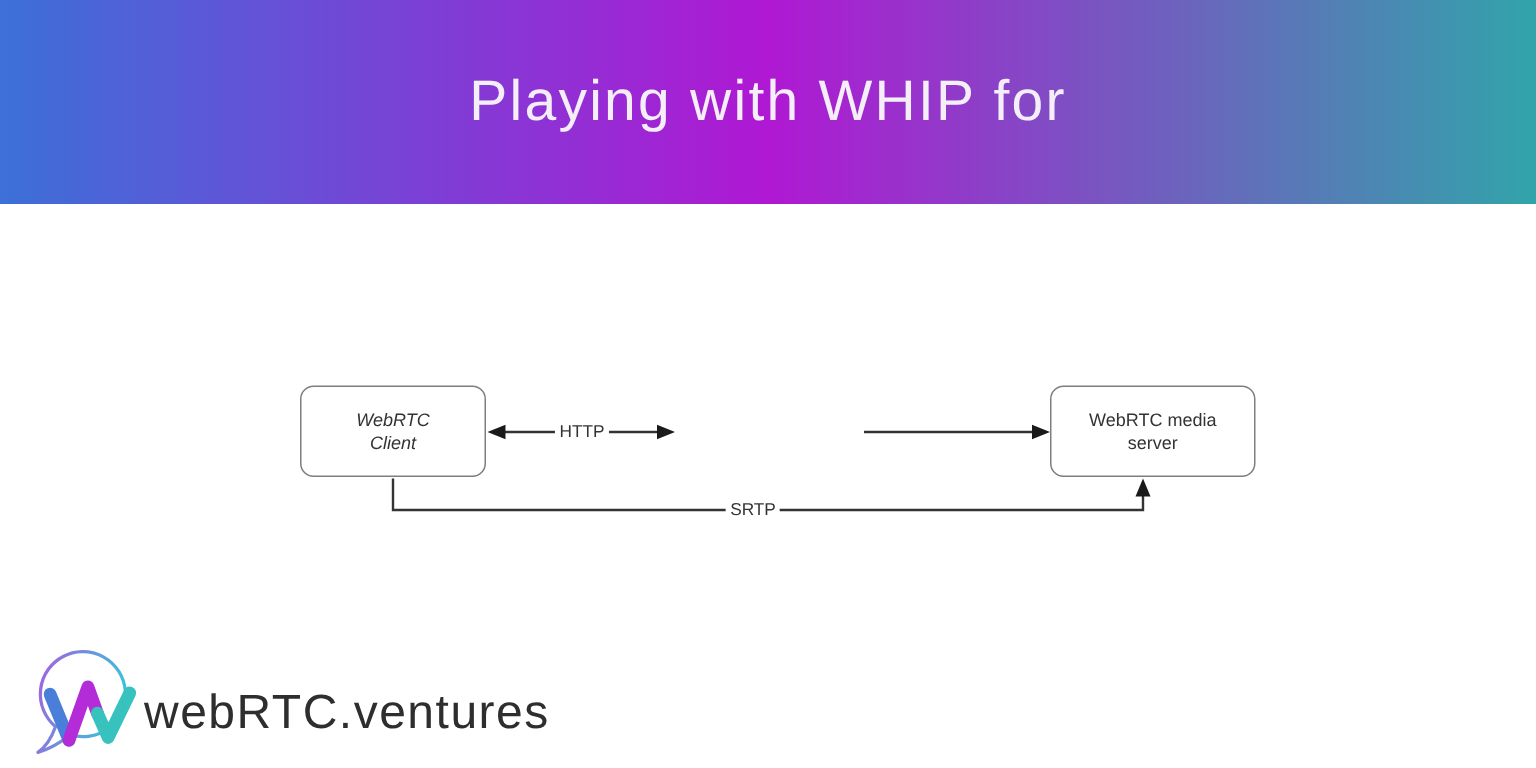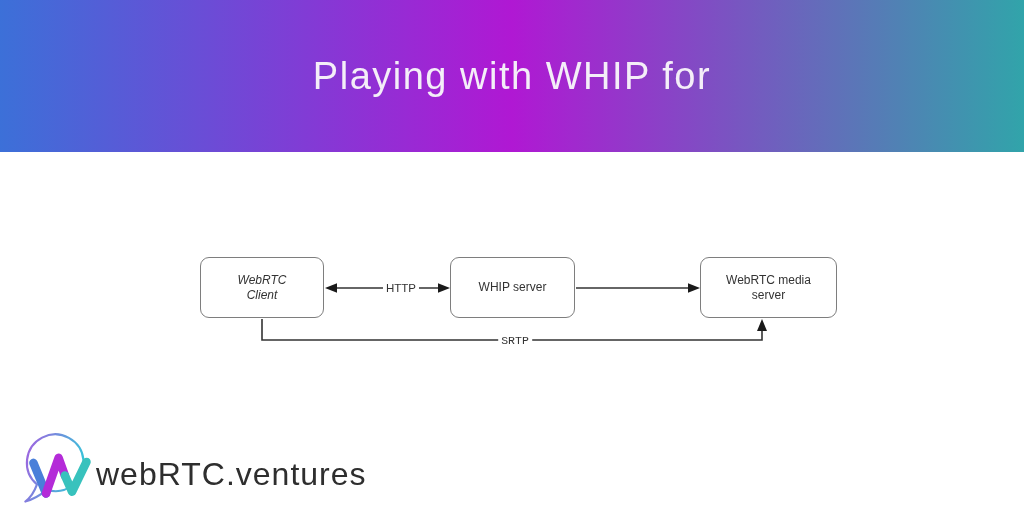--- a/index.html
+++ b/index.html
@@ -10,21 +10,21 @@
     background: #ffffff;
     overflow: hidden;
     font-family: "Liberation Sans", sans-serif;
   }
 
   
   .banner {
     position: absolute;
     top: 0; left: 0;
     width: 1024px;
-    height: 152px;
+    height: 136px;
     background: linear-gradient(90deg,
       var(--grad-left, #3c70d8) 0%,
       var(--grad-mid, #b018d3) 50%,
       var(--grad-right, #31a4aa) 100%);
     display: flex;
     flex-direction: column;
     justify-content: center;
     align-items: center;
     gap: 39px;
   }
@@ -69,24 +69,23 @@
   }
   .edge-label {
     position: absolute;
     transform: translate(-50%, -50%);
     background: #ffffff;
     padding: 0 3px;
     font-size: 11.5px;
     color: #333333;
     z-index: 3;
     white-space: nowrap;
-    margin-left: 13px;
   }
   .label-http { left: 388px; top: 288px; }
-  .label-srtp { left: 502px; top: 340px; font-family: Liberation Mono, monospace; }
+  .label-srtp { left: 502px; top: 340px; }
 
   
   .logo {
     position: absolute;
     left: 10px;
     top: 422px;
     display: flex;
     align-items: center;
   }
   .logo-icon {
@@ -108,21 +107,20 @@
 <body>
 
 <div class="page">
 
   <div class="banner">
     <div class="title-line">Playing with WHIP for</div>
   </div>
 
   <div class="diagram-node node-client">WebRTC
 Client</div>
-  <div class="diagram-node node-whip">WHIP server</div>
   <div class="diagram-node node-media">WebRTC media
 server</div>
 
   <div class="edge-label label-http">HTTP</div>
   <div class="edge-label label-srtp">SRTP</div>
 
   <svg class="connector-layer" viewBox="0 0 1024 512" xmlns="http://www.w3.org/2000/svg">
 
     <line x1="334" y1="288" x2="441" y2="288" stroke="#333333" stroke-width="1.6"></line>
     <polygon points="325,288 337,283.2 337,292.8" fill="#1a1a1a"></polygon>

